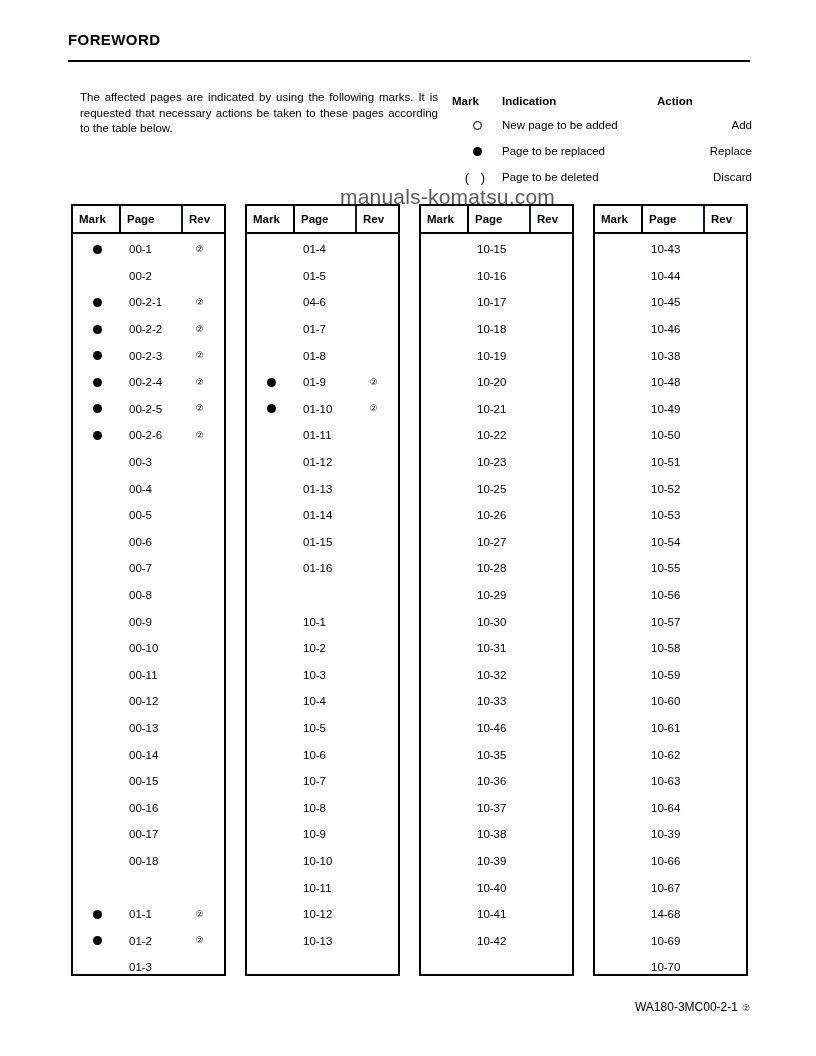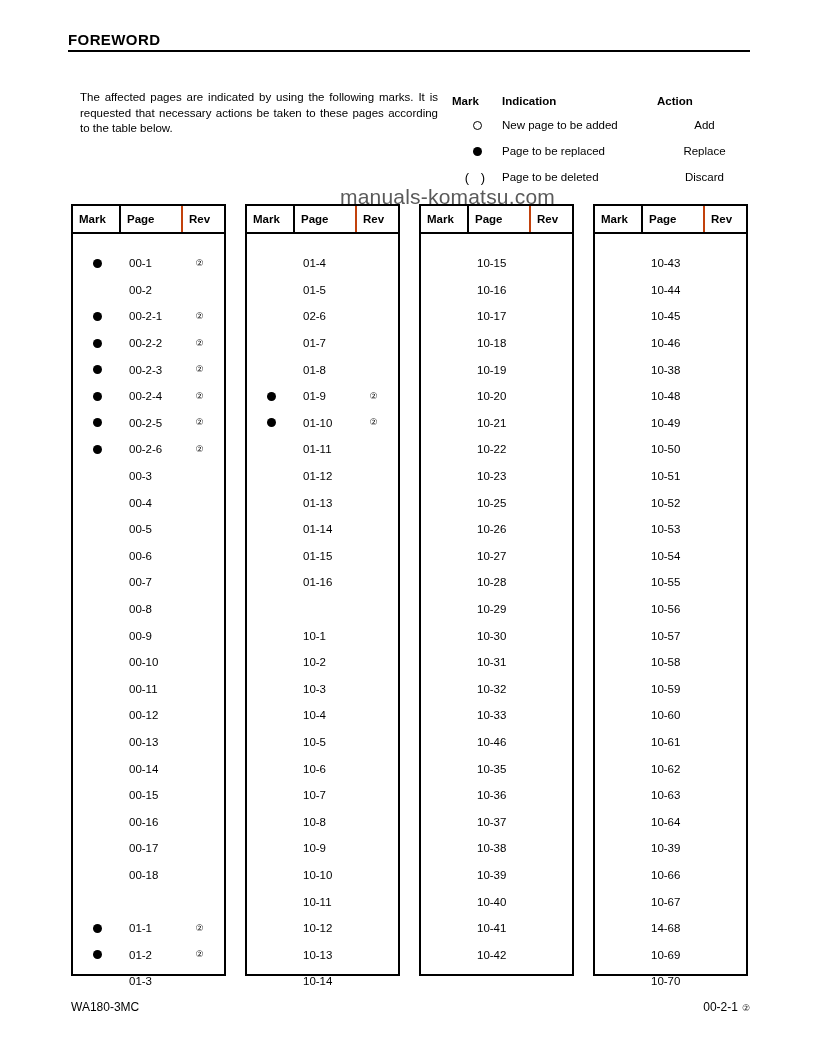--- a/index.html
+++ b/index.html
@@ -28,21 +28,21 @@
     position: absolute;
     left: 68px;
     top: 30px;
     width: 682px;
   }
   .header-title {
     font-size: 15px;
     font-weight: bold;
     letter-spacing: 0.4px;
     line-height: 20px;
-    padding-bottom: 0;
+    padding-bottom: 10px;
   }
   .header-rule {
     height: 2px;
     background: #000;
     width: 682px;
   }
 
   
   .intro {
     position: absolute;
@@ -83,21 +83,21 @@
   .lg-act {
     flex: 0 0 95px;
     text-align: left;
   }
   .legend-head .lg-act { text-align: left; }
   .lg-body .lg-mark {
     text-align: center;
     padding-left: 0;
   }
   .lg-body .lg-act {
-    text-align: center;
+    text-align: right;
   }
 
   .dot-open, .dot-filled {
     display: inline-block;
     width: 9px;
     height: 9px;
     border-radius: 50%;
     vertical-align: middle;
   }
   .dot-open {
@@ -153,25 +153,25 @@
   }
   .th {
     font-size: 11.5px;
     font-weight: bold;
     display: flex;
     align-items: center;
     padding-left: 6px;
     box-sizing: border-box;
   }
   .th.c-mark { flex: 0 0 48px; border-right: 2px solid #000; }
-  .th.c-page { flex: 0 0 62px; border-right: 2px solid #c2410c; }
+  .th.c-page { flex: 0 0 62px; border-right: 2px solid #0f172a; }
   .th.c-rev  { flex: 1 1 auto; }
 
   .tbody {
-    padding-top: 16px;
+    padding-top: 2px;
   }
   .trow {
     display: flex;
     height: 26.6px;
     align-items: center;
     font-size: 11.5px;
   }
   .trow.gap { height: 26.6px; }
   .td {
     display: flex;
@@ -199,21 +199,21 @@
     line-height: 9px;
   }
 
   
   .footer {
     position: absolute;
     left: 71px;
     top: 1000px;
     width: 679px;
     display: flex;
-    justify-content: space-between;
+    justify-content: flex-end;
     align-items: baseline;
     font-size: 12px;
   }
   .footer-right {
     display: flex;
     align-items: baseline;
     gap: 4px;
   }
   .footer-rev {
     font-size: 9px;
@@ -464,21 +464,21 @@
             <div class="td c-page">01-4</div>
             <div class="td c-rev"></div>
           </div>
           <div class="trow">
             <div class="td c-mark"></div>
             <div class="td c-page">01-5</div>
             <div class="td c-rev"></div>
           </div>
           <div class="trow">
             <div class="td c-mark"></div>
-            <div class="td c-page">02-6</div>
+            <div class="td c-page">04-6</div>
             <div class="td c-rev"></div>
           </div>
           <div class="trow">
             <div class="td c-mark"></div>
             <div class="td c-page">01-7</div>
             <div class="td c-rev"></div>
           </div>
           <div class="trow">
             <div class="td c-mark"></div>
             <div class="td c-page">01-8</div>
@@ -593,25 +593,20 @@
             <div class="td c-rev"></div>
           </div>
           <div class="trow">
             <div class="td c-mark"></div>
             <div class="td c-page">10-12</div>
             <div class="td c-rev"></div>
           </div>
           <div class="trow">
             <div class="td c-mark"></div>
             <div class="td c-page">10-13</div>
-            <div class="td c-rev"></div>
-          </div>
-          <div class="trow">
-            <div class="td c-mark"></div>
-            <div class="td c-page">10-14</div>
             <div class="td c-rev"></div>
           </div>
         </div>
     </div>
 
     <div class="rev-table t3">
       <div class="thead">
         <div class="th c-mark">Mark</div>
         <div class="th c-page">Page</div>
         <div class="th c-rev">Rev</div>

